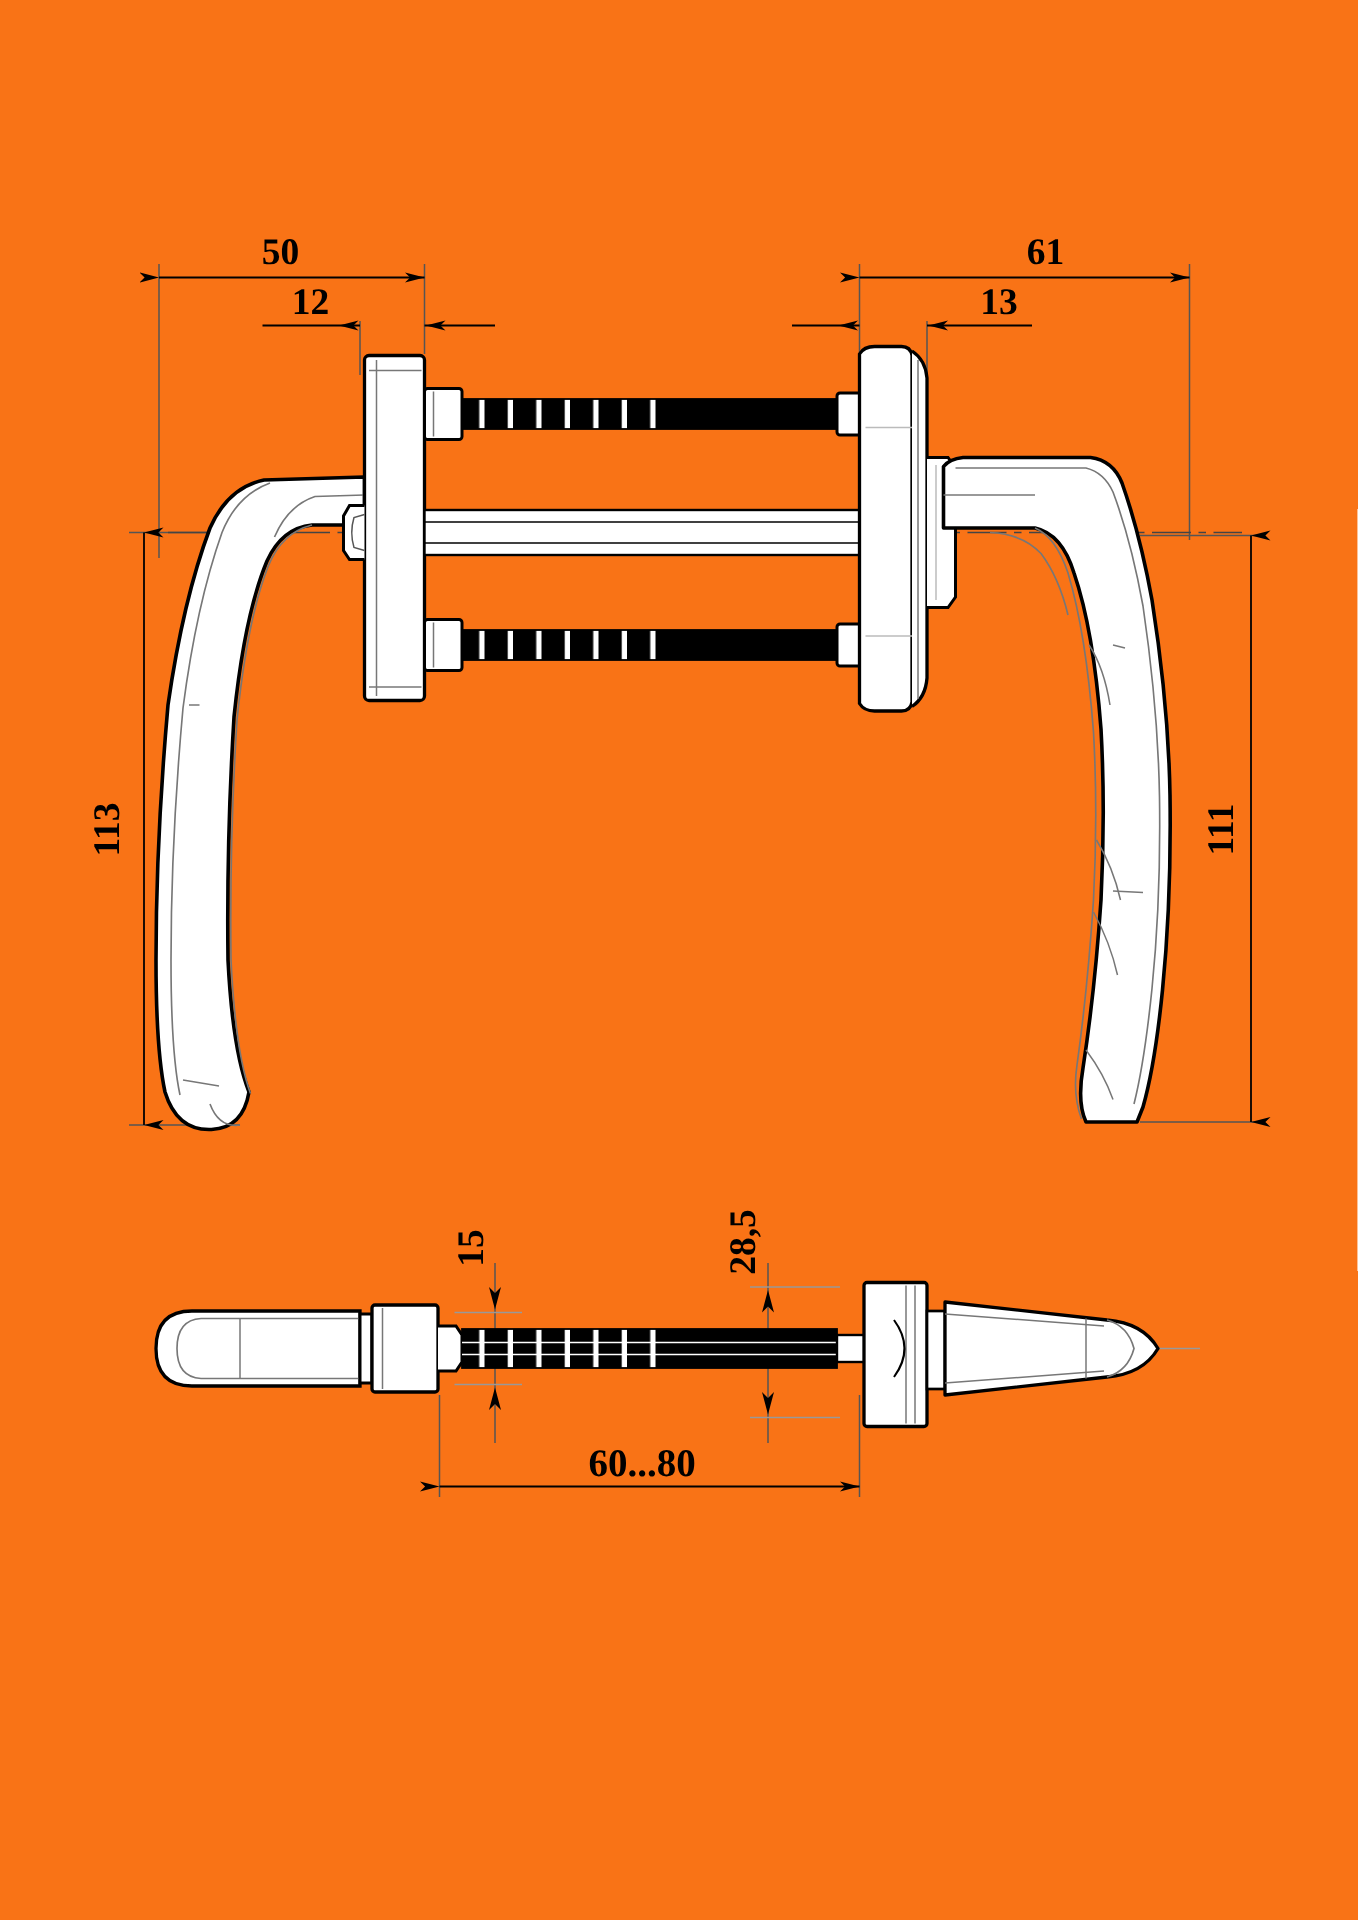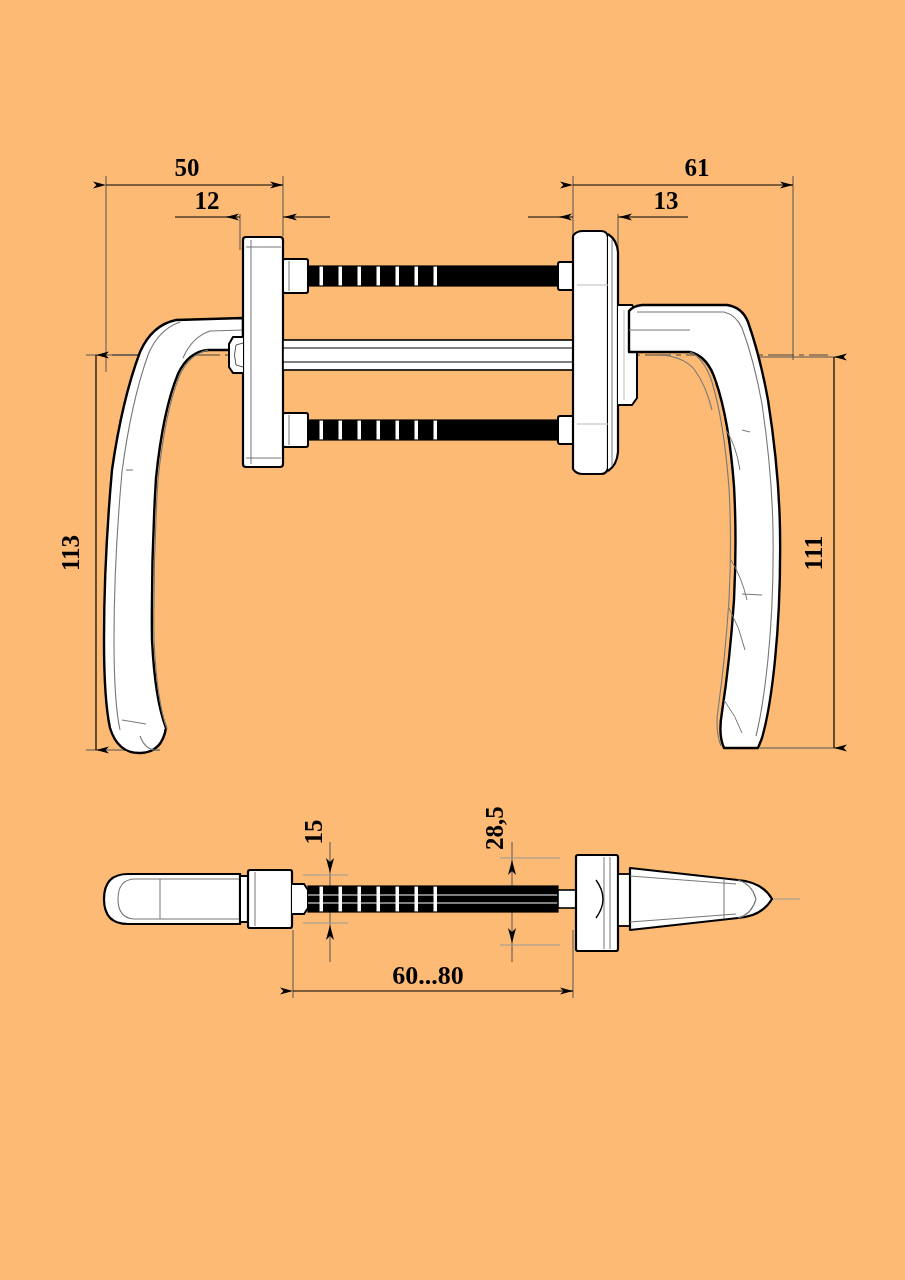--- a/index.html
+++ b/index.html
@@ -1,18 +1,18 @@
 <!DOCTYPE html>
 <html><head>
 <meta charset="utf-8">
 <style>
   html,body{margin:0;padding:0;background:#ffffff;}
   body{width:905px;height:1280px;overflow:hidden;
        font-family:"Liberation Serif", serif;}
-  #sheet{position:relative;width:905px;height:1280px;background:#fdba74;}
+  #sheet{position:relative;width:905px;height:1280px;background:#f97316;}
   svg{display:block;}
   .dimtxt{font-family:"Liberation Serif", serif;font-weight:bold;fill:#000;}
 </style>
 </head>
 <body>
 
 <div id="sheet">
 <svg width="905" height="1280" viewBox="0 0 905 1280">
 
   <defs>

